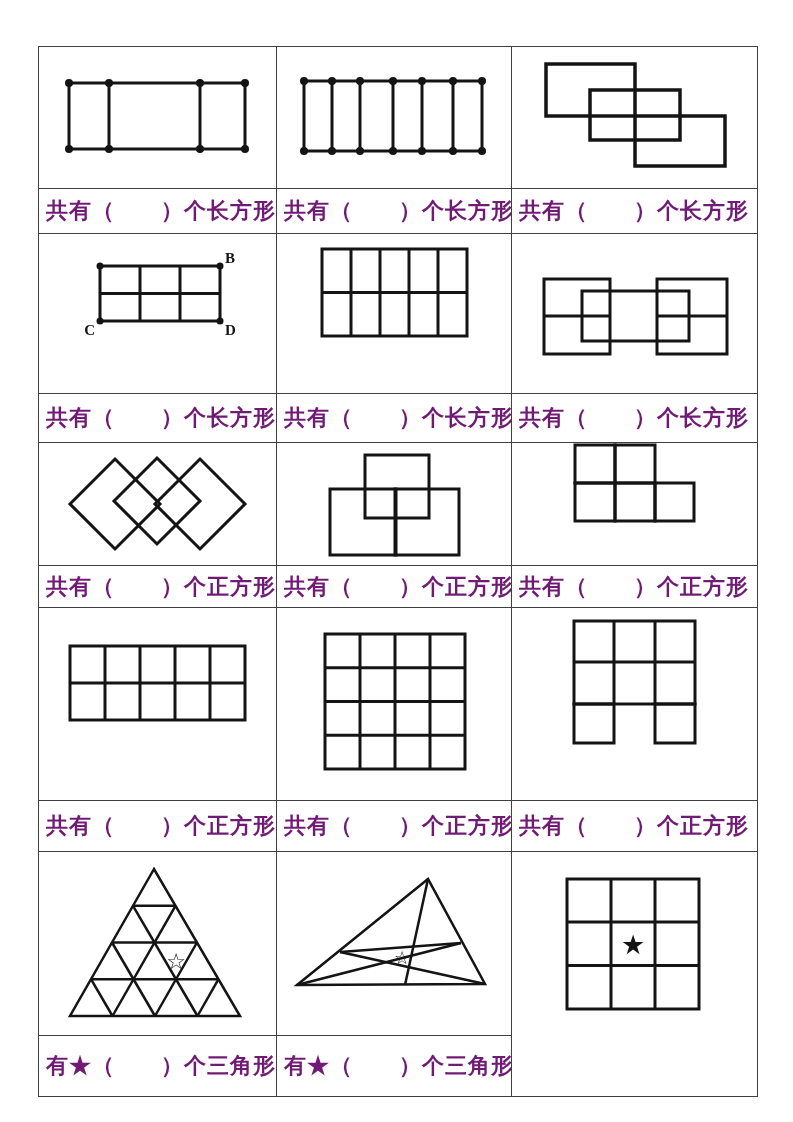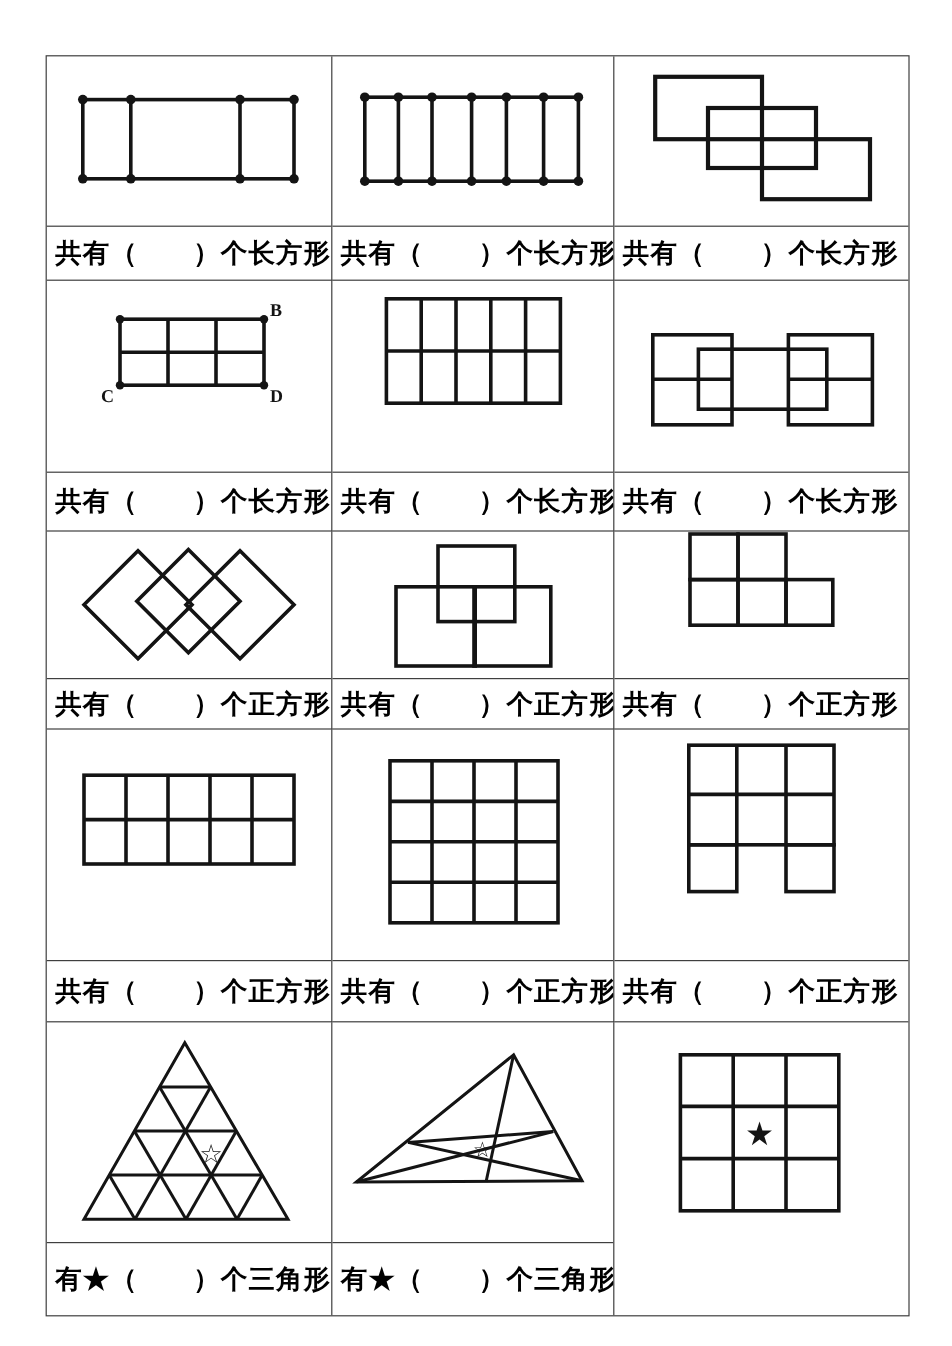--- a/index.html
+++ b/index.html
@@ -38,21 +38,21 @@
   .r4 .fig{height:192px;}
   .r5 .fig{height:183px;}
   .cap{
     box-sizing:border-box;
     border-top:1px solid #3f3f3f;
     display:flex;align-items:center;
     padding:0 2px 0 7px;
     font-size:22px;
     font-weight:bold;
     letter-spacing:1px;
-    color:#000000;
+    color:#701a75;
     white-space:nowrap;
     overflow:hidden;
   }
   .r1 .cap{height:45px;}
   .r2 .cap{height:49px;}
   .r3 .cap{height:42px;}
   .r4 .cap{height:51px;}
   .r5 .cap{height:61px;text-align:center;}
 </style>
 </head>

